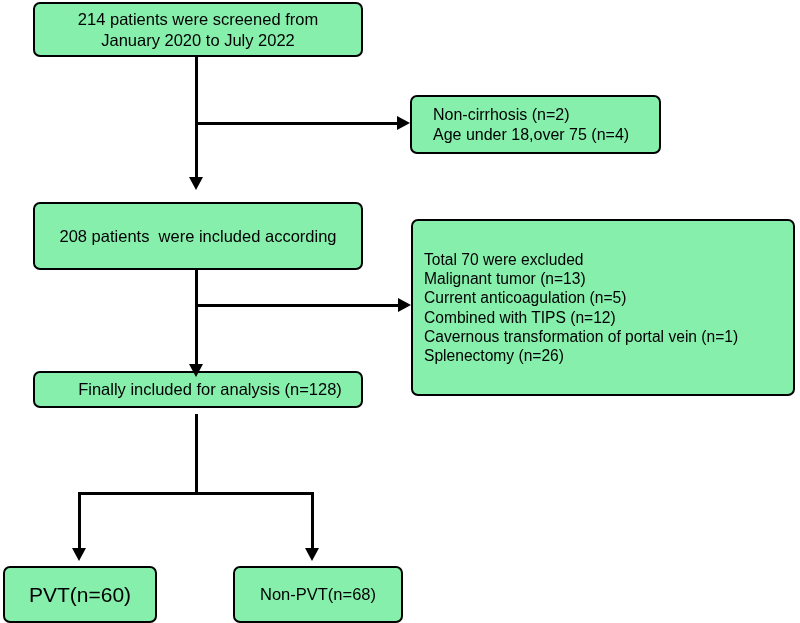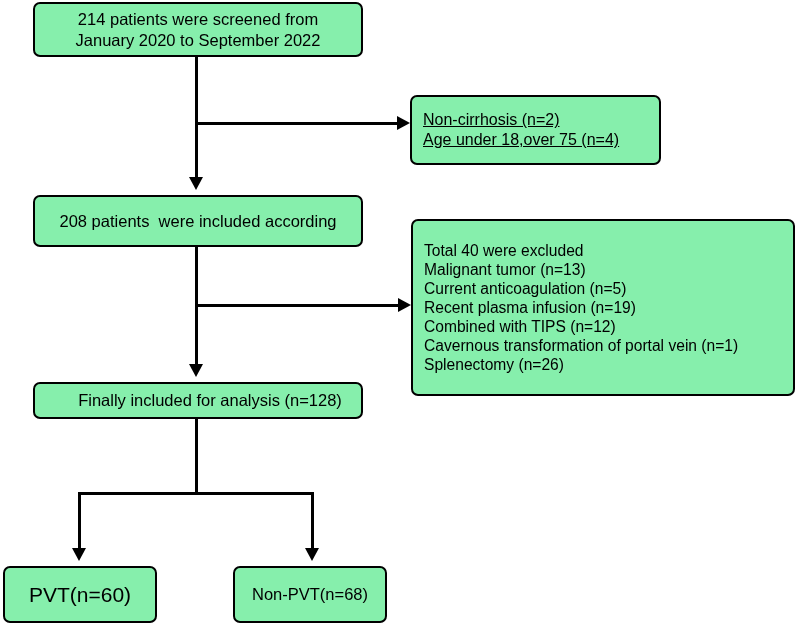--- a/index.html
+++ b/index.html
@@ -33,46 +33,45 @@
   }
   .center .line { text-align: center; }
   .left .line { text-align: left; }
 
   
   #box-screened {
     left: 33px; top: 2px; width: 330px; height: 55px;
     font-size: 16.5px;
   }
   #box-noncirrhosis {
-    left: 410px; top: 95px; width: 251px; height: 70px;
+    left: 410px; top: 95px; width: 251px; height: 59px;
     font-size: 16px;
-    padding-left: 11px;
-    text-decoration: underline;
+    padding-left: 21px;
   }
   #box-included {
-    left: 33px; top: 195px; width: 330px; height: 52px;
+    left: 33px; top: 202px; width: 330px; height: 68px;
     font-size: 16.5px;
     gap: 32px;
   }
   #box-excluded {
     left: 411px; top: 219px; width: 384px; height: 177px;
     font-size: 15.6px;
     padding-left: 11px;
   }
   #box-final {
-    left: 33px; top: 382px; width: 330px; height: 37px;
+    left: 33px; top: 371px; width: 330px; height: 37px;
     font-size: 16.5px;
     padding-left: 24px;
   }
   #box-pvt {
     left: 3px; top: 566px; width: 154px; height: 57px;
     font-size: 21px;
   }
   #box-nonpvt {
-    left: 233px; top: 566px; width: 154px; height: 57px;
+    left: 233px; top: 566px; width: 170px; height: 57px;
     font-size: 16.5px;
     align-items: center;
   }
 
   
   .vline {
     position: absolute;
     width: 3px;
     background: #000000;
     z-index: 1;
@@ -124,21 +123,21 @@
   #arrow-left { left: 72px; top: 548px; }
   #arrow-right2 { left: 305px; top: 548px; }
 </style>
 </head>
 <body>
 
 <div id="canvas">
 
   <div class="node center" id="box-screened">
     <div class="line">214 patients were screened from</div>
-    <div class="line">January 2020 to September 2022</div>
+    <div class="line">January 2020 to July 2022</div>
   </div>
 
   <div class="vline" id="trunk-1"></div>
   <div class="arrow-down" id="arrow-1"></div>
 
   <div class="hline" id="branch-1-h"></div>
   <div class="arrow-right" id="arrow-b1"></div>
 
   <div class="node left" id="box-noncirrhosis">
     <div class="line">Non-cirrhosis (n=2)</div>
@@ -149,24 +148,23 @@
     <div class="line">208 patients  were included according</div>
   </div>
 
   <div class="vline" id="trunk-2"></div>
   <div class="arrow-down" id="arrow-2"></div>
 
   <div class="hline" id="branch-2-h"></div>
   <div class="arrow-right" id="arrow-b2"></div>
 
   <div class="node left" id="box-excluded">
-    <div class="line">Total 40 were excluded</div>
+    <div class="line">Total 70 were excluded</div>
     <div class="line">Malignant tumor (n=13)</div>
     <div class="line">Current anticoagulation (n=5)</div>
-    <div class="line">Recent plasma infusion (n=19)</div>
     <div class="line">Combined with TIPS (n=12)</div>
     <div class="line">Cavernous transformation of portal vein (n=1)</div>
     <div class="line">Splenectomy (n=26)</div>
   </div>
 
   <div class="node center" id="box-final">
     <div class="line">Finally included for analysis (n=128)</div>
   </div>
 
   <div class="vline" id="trunk-3"></div>

